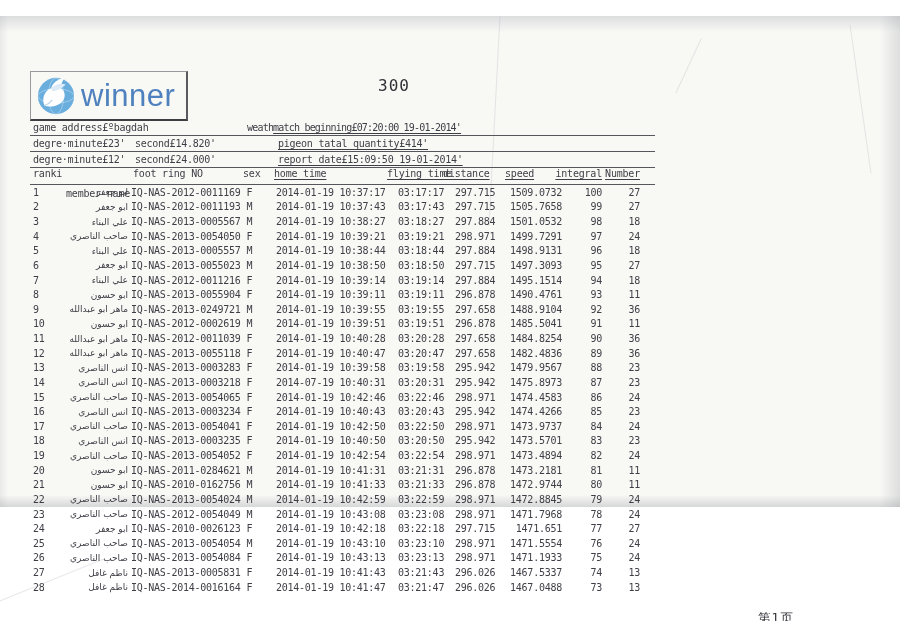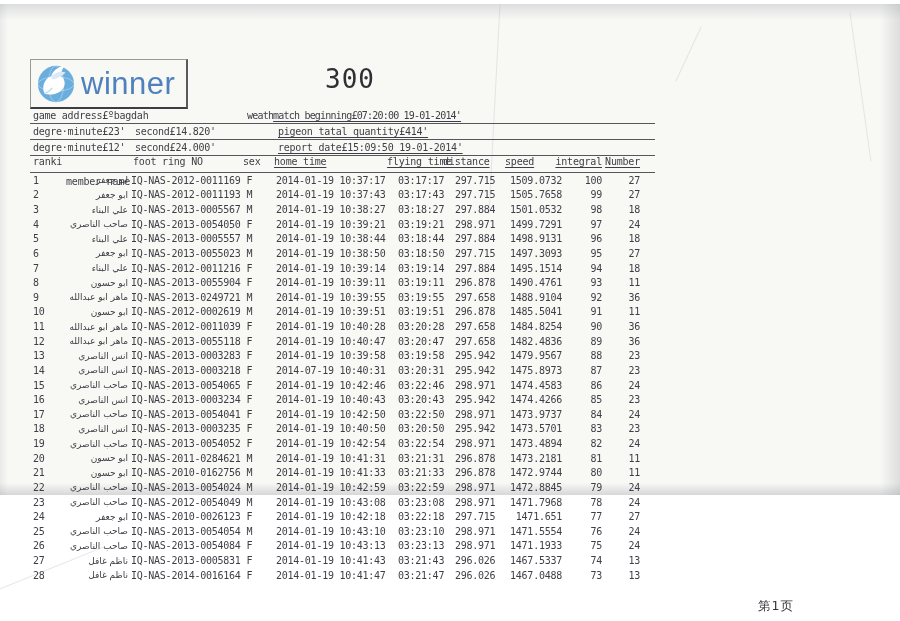--- a/index.html
+++ b/index.html
@@ -1,35 +1,35 @@
 <!DOCTYPE html>
 <html><head>
 <meta charset="utf-8">
 <style>
   html,body{margin:0;padding:0;}
   body{width:900px;height:621px;overflow:hidden;font-family:"DejaVu Sans Mono","DejaVu Sans",monospace;}
   .paper{
-    position:absolute;left:0;top:4px;width:900px;height:491px;
+    position:absolute;left:0;top:16px;width:900px;height:491px;
     background:
       linear-gradient(180deg, rgba(156,160,170,.30), rgba(156,160,170,0) 16px),
       linear-gradient(0deg, rgba(150,153,160,.35), rgba(150,153,160,0) 12px),
       linear-gradient(270deg, rgba(150,153,160,.28), rgba(150,153,160,0) 20px),
       linear-gradient(90deg, rgba(150,153,160,.15), rgba(150,153,160,0) 8px),
       #f8f8f5;
     color:#3e3e46;
   }
   .crease{position:absolute;background:rgba(172,177,188,.28);}
   
   .logo-box{position:absolute;left:30px;top:55px;width:158px;height:50px;
     border:1px solid #9a9a9e;border-right:2px solid #5a5a5e;border-bottom:2px solid #3d3d42;
     display:flex;align-items:center;gap:4px;padding-left:4px;box-sizing:border-box;}
   .logo-text{font-family:"Liberation Sans",sans-serif;font-size:31px;font-weight:500;
     color:#4e81bd;letter-spacing:.5px;line-height:1;}
-  .page-title{position:absolute;left:290px;top:60px;width:120px;text-align:center;
-    font-size:26px;letter-spacing:1px;color:#2f2f35;}
+  .page-title{position:absolute;left:290px;top:60px;width:120px;text-align:right;
+    font-size:16px;letter-spacing:1px;color:#2f2f35;}
   
   .info{position:absolute;font-size:10px;letter-spacing:-.25px;white-space:nowrap;}
   .u{text-decoration:underline;text-underline-offset:2px;}
   .tight{letter-spacing:-.8px;}
   .rule{position:absolute;left:30px;width:625px;height:1px;background:#55555c;}
   
   .thead{position:absolute;left:0;top:152px;width:900px;height:16px;
     font-size:10px;letter-spacing:-.2px;white-space:nowrap;}
   .th{position:absolute;top:0;}
   

